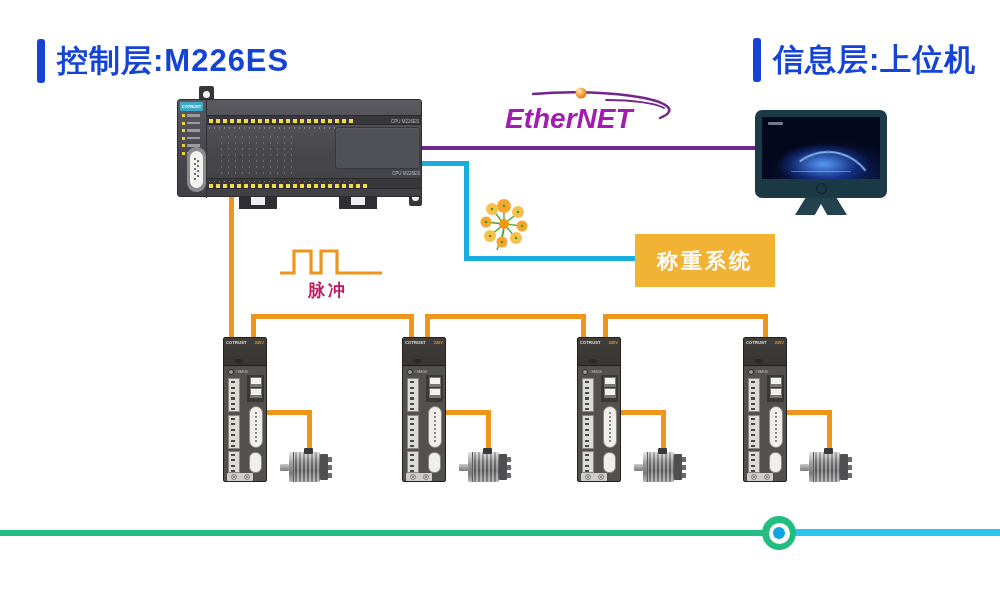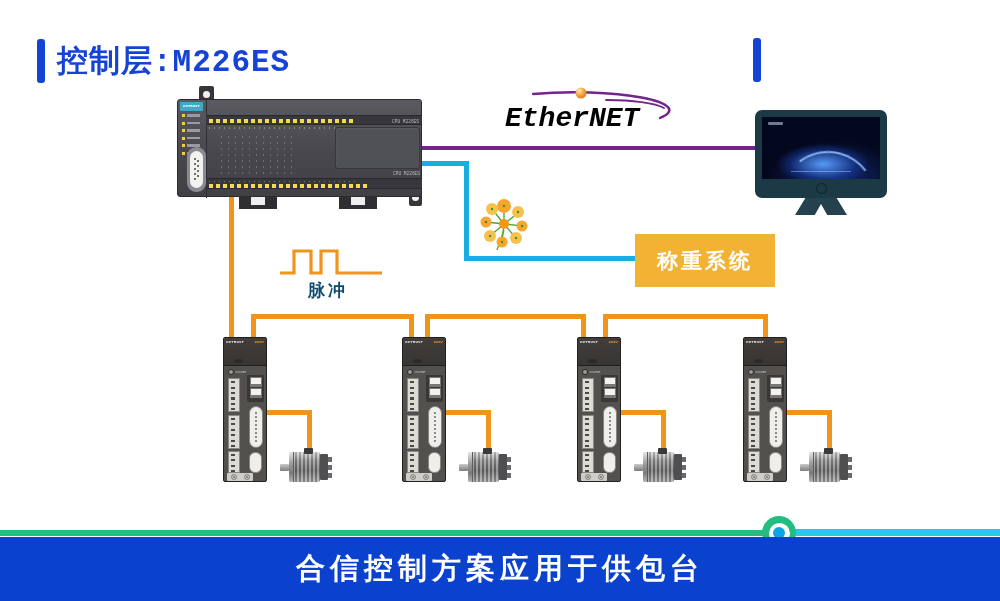--- a/index.html
+++ b/index.html
@@ -1,17 +1,17 @@
 <!DOCTYPE html>
 <html><head>
 <meta charset="utf-8">
 <style>
   html,body{margin:0;padding:0;}
   body{font-family:"Liberation Sans","DejaVu Sans",sans-serif;background:#fff;}
-  .stage{position:relative;width:1000px;height:601px;background:#fff;overflow:hidden;font-family:Liberation Mono, monospace;}
+  .stage{position:relative;width:1000px;height:601px;background:#fff;overflow:hidden;}
 
   
   .heading{position:absolute;display:flex;align-items:center;}
   .heading .bar{width:8px;height:44px;border-radius:3px;background:#1443D6;}
   .heading .htext{margin-left:12px;font-size:31px;font-weight:800;color:#1443D6;letter-spacing:1px;white-space:nowrap;}
   #h-control{left:37px;top:39px;}
   #h-info{left:753px;top:38px;}
   #h-drive{left:35px;top:281px;}
 
   
@@ -55,27 +55,27 @@
                radial-gradient(95px 55px at 62% 100%,rgba(30,80,200,.5),transparent 70%);}
   .scr-arc{position:absolute;left:18px;top:34px;width:92px;height:92px;border:2px solid rgba(150,195,255,.85);border-radius:50%;border-color:rgba(150,195,255,.85) transparent transparent transparent;transform:rotate(8deg);filter:blur(.4px);}
   .scr-logo{position:absolute;left:6px;top:5px;width:15px;height:3px;background:rgba(205,215,235,.55);border-radius:1px;}
   .scr-caption{position:absolute;left:29px;bottom:7px;width:60px;height:1.5px;background:rgba(185,205,255,.45);}
   .mon-chin{position:absolute;left:0;bottom:0;width:132px;height:19px;display:flex;align-items:center;justify-content:center;}
   .mon-btn{width:9px;height:9px;border:1.5px solid #0C1E26;border-radius:50%;display:block;}
   .mon-stand{position:absolute;left:40px;top:88px;width:52px;height:17px;background:#24424E;clip-path:polygon(20% 0,80% 0,100% 100%,62% 100%,50% 35%,38% 100%,0 100%);}
 
   
   .ethernet-logo{position:absolute;left:478px;top:84px;width:195px;height:62px;}
-  .ethernet-text{position:absolute;left:27px;top:19px;font-size:28px;font-weight:900;font-style:italic;color:#000000;letter-spacing:0;}
+  .ethernet-text{position:absolute;left:27px;top:19px;font-size:28px;font-weight:900;font-style:italic;color:#a21caf;letter-spacing:0;}
   .modbus-logo{position:absolute;left:478px;top:196px;width:200px;height:58px;}
   .modbus-text{position:absolute;left:44px;top:10px;font-size:26px;font-weight:900;font-style:italic;color:#1B9CD9;letter-spacing:1px;}
 
   
   .pulse{position:absolute;left:278px;top:246px;}
-  .pulse-label{position:absolute;left:308px;top:279px;font-size:17px;font-weight:700;color:#0c4a6e;letter-spacing:3px;}
+  .pulse-label{position:absolute;left:308px;top:279px;font-size:17px;font-weight:700;color:#be185d;letter-spacing:3px;}
 
   
   .weighing-box{position:absolute;left:635px;top:234px;width:140px;height:53px;background:#F2B233;display:flex;align-items:center;justify-content:center;text-align:right;}
   .weighing-box span{color:#fff;font-size:21px;font-weight:800;letter-spacing:3px;}
 
   
   .drive{position:absolute;top:337px;width:44px;height:145px;background:#53504D;border:1px solid #232120;border-radius:2px;box-sizing:border-box;}
   .d1{left:223px;} .d2{left:402px;} .d3{left:577px;} .d4{left:743px;}
   .drv-head{position:absolute;left:0;top:0;width:100%;height:28px;background:linear-gradient(180deg,#413D3A,#393533);border-bottom:1px solid #201e1d;border-radius:2px 2px 0 0;box-sizing:border-box;}
   .drv-brand{position:absolute;left:2px;top:2px;font-size:4px;font-weight:700;color:#E8E8E8;letter-spacing:.2px;}
@@ -120,20 +120,21 @@
 <body>
 
 <div class="stage">
 
   <div class="heading" id="h-control">
     <span class="bar"></span>
     <span class="htext">控制层:M226ES</span>
   </div>
   <div class="heading" id="h-info">
     <span class="bar"></span>
+    <span class="htext">信息层:上位机</span>
   </div>
 
   <div class="line-purple" style="left:422px;top:146px;width:333px;height:4px;"></div>
   <div class="line-cyan" style="left:422px;top:161px;width:47px;height:5px;"></div>
   <div class="line-cyan" style="left:464px;top:161px;width:5px;height:100px;"></div>
   <div class="line-cyan" style="left:464px;top:256px;width:171px;height:5px;"></div>
 
   <div class="wire" style="left:229px;top:195px;width:5px;height:142px;"></div>
   <div class="wire" style="left:251px;top:314px;width:5px;height:23px;"></div>
   <div class="wire" style="left:251px;top:314px;width:163px;height:5px;"></div>
@@ -411,17 +412,14 @@
     <div class="mconn"></div>
   </div>
 
   <div class="accent-green"></div>
   <div class="accent-cyan"></div>
   <div class="accent-ring">
       <span class="w">
         <span class="c"></span>
       </span>
     </div>
-  <div class="banner">
-    <span>合信控制方案应用于供包台</span>
-  </div>
 
 </div>
 
 </body></html>

